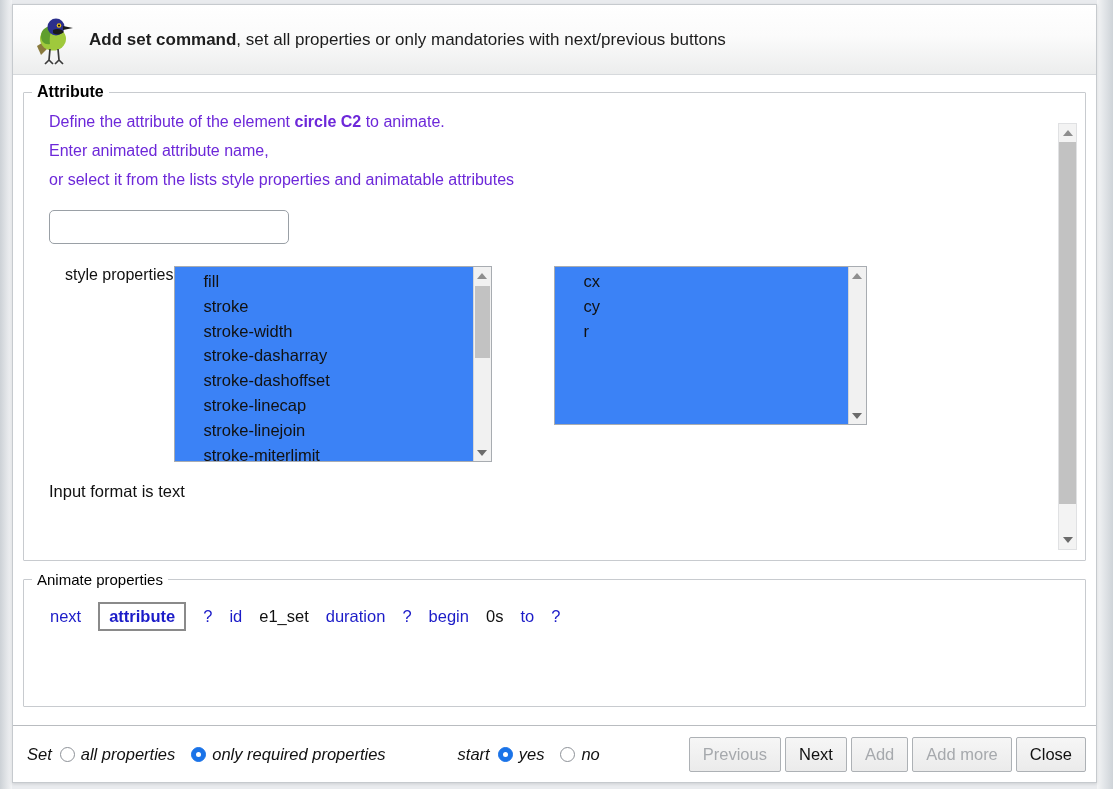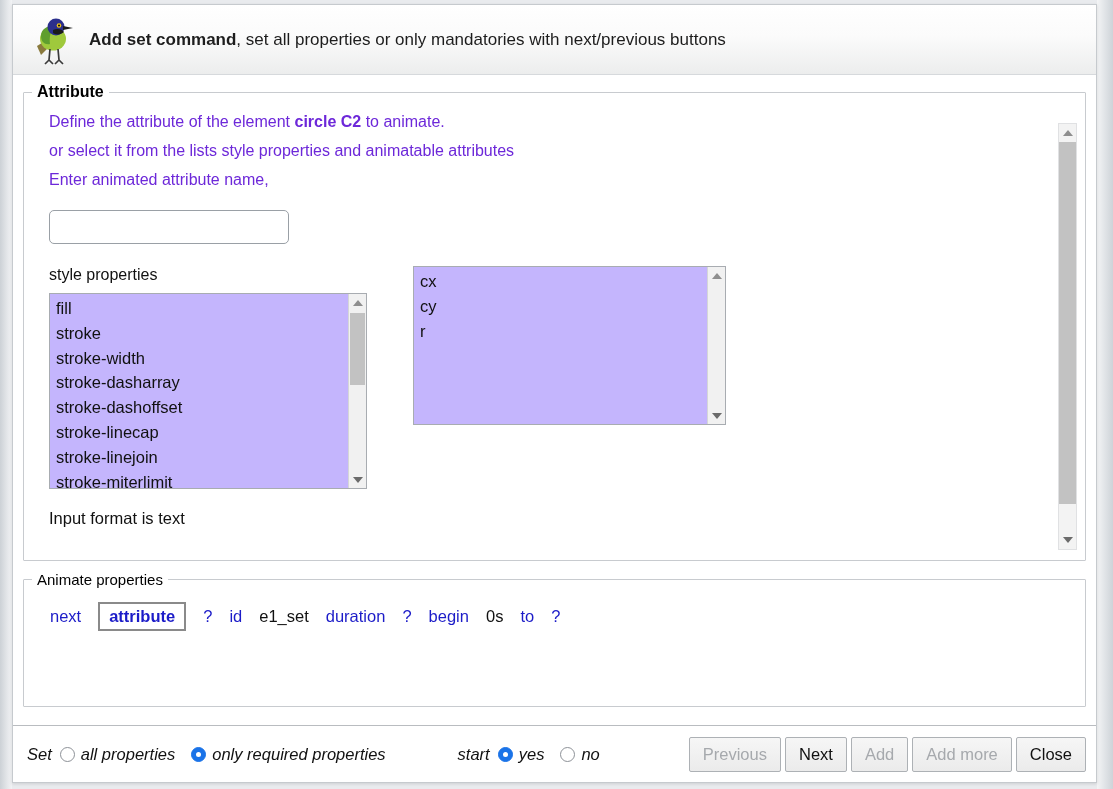--- a/index.html
+++ b/index.html
@@ -129,34 +129,35 @@
     padding: 0 7px;
     outline: none;
     background: #fff;
     color: #111;
   }
 
   #lists-row {
     display: flex;
     margin-top: 22px;
   }
-  .list-block { display: flex; flex-direction: column; }
+  .list-block { display: flex; flex-direction: row; margin-left: 16px; }
   .list-label {
     font-size: 16px;
     color: #111;
     margin-bottom: 9px;
     white-space: nowrap;
   }
   .listbox {
     border: 1px solid #a8acb1;
-    background: #c4b5fd;
+    background: #3b82f6;
     box-sizing: border-box;
     display: flex;
     position: relative;
     overflow: hidden;
+    padding-left: 23px;
   }
   #style-listbox { width: 318px; height: 196px; }
   #attrs-listbox { width: 313px; height: 159px; }
   .list-options {
     flex: 1 1 auto;
     padding: 2px 0 0 6px;
     overflow: hidden;
   }
   .list-options .opt {
     font-size: 16.5px;
@@ -320,22 +321,22 @@
   <div id="body">
 
     <fieldset class="panel" id="attribute-panel">
       <legend>Attribute</legend>
 
       <div id="attribute-inner">
 
         <div class="para">
           <span>Define the attribute of the element </span><b>circle C2</b><span> to animate.</span>
         </div>
+        <div class="para">Enter animated attribute name,</div>
         <div class="para">or select it from the lists style properties and animatable attributes</div>
-        <div class="para">Enter animated attribute name,</div>
 
         <input id="attr-input" type="text" placeholder="" style="">
 
         <div id="lists-row">
 
           <div class="list-block">
             <div class="list-label">style properties</div>
             <div class="listbox" id="style-listbox">
               <div class="list-options" id="style-options">
                   <div class="opt">fill</div>

